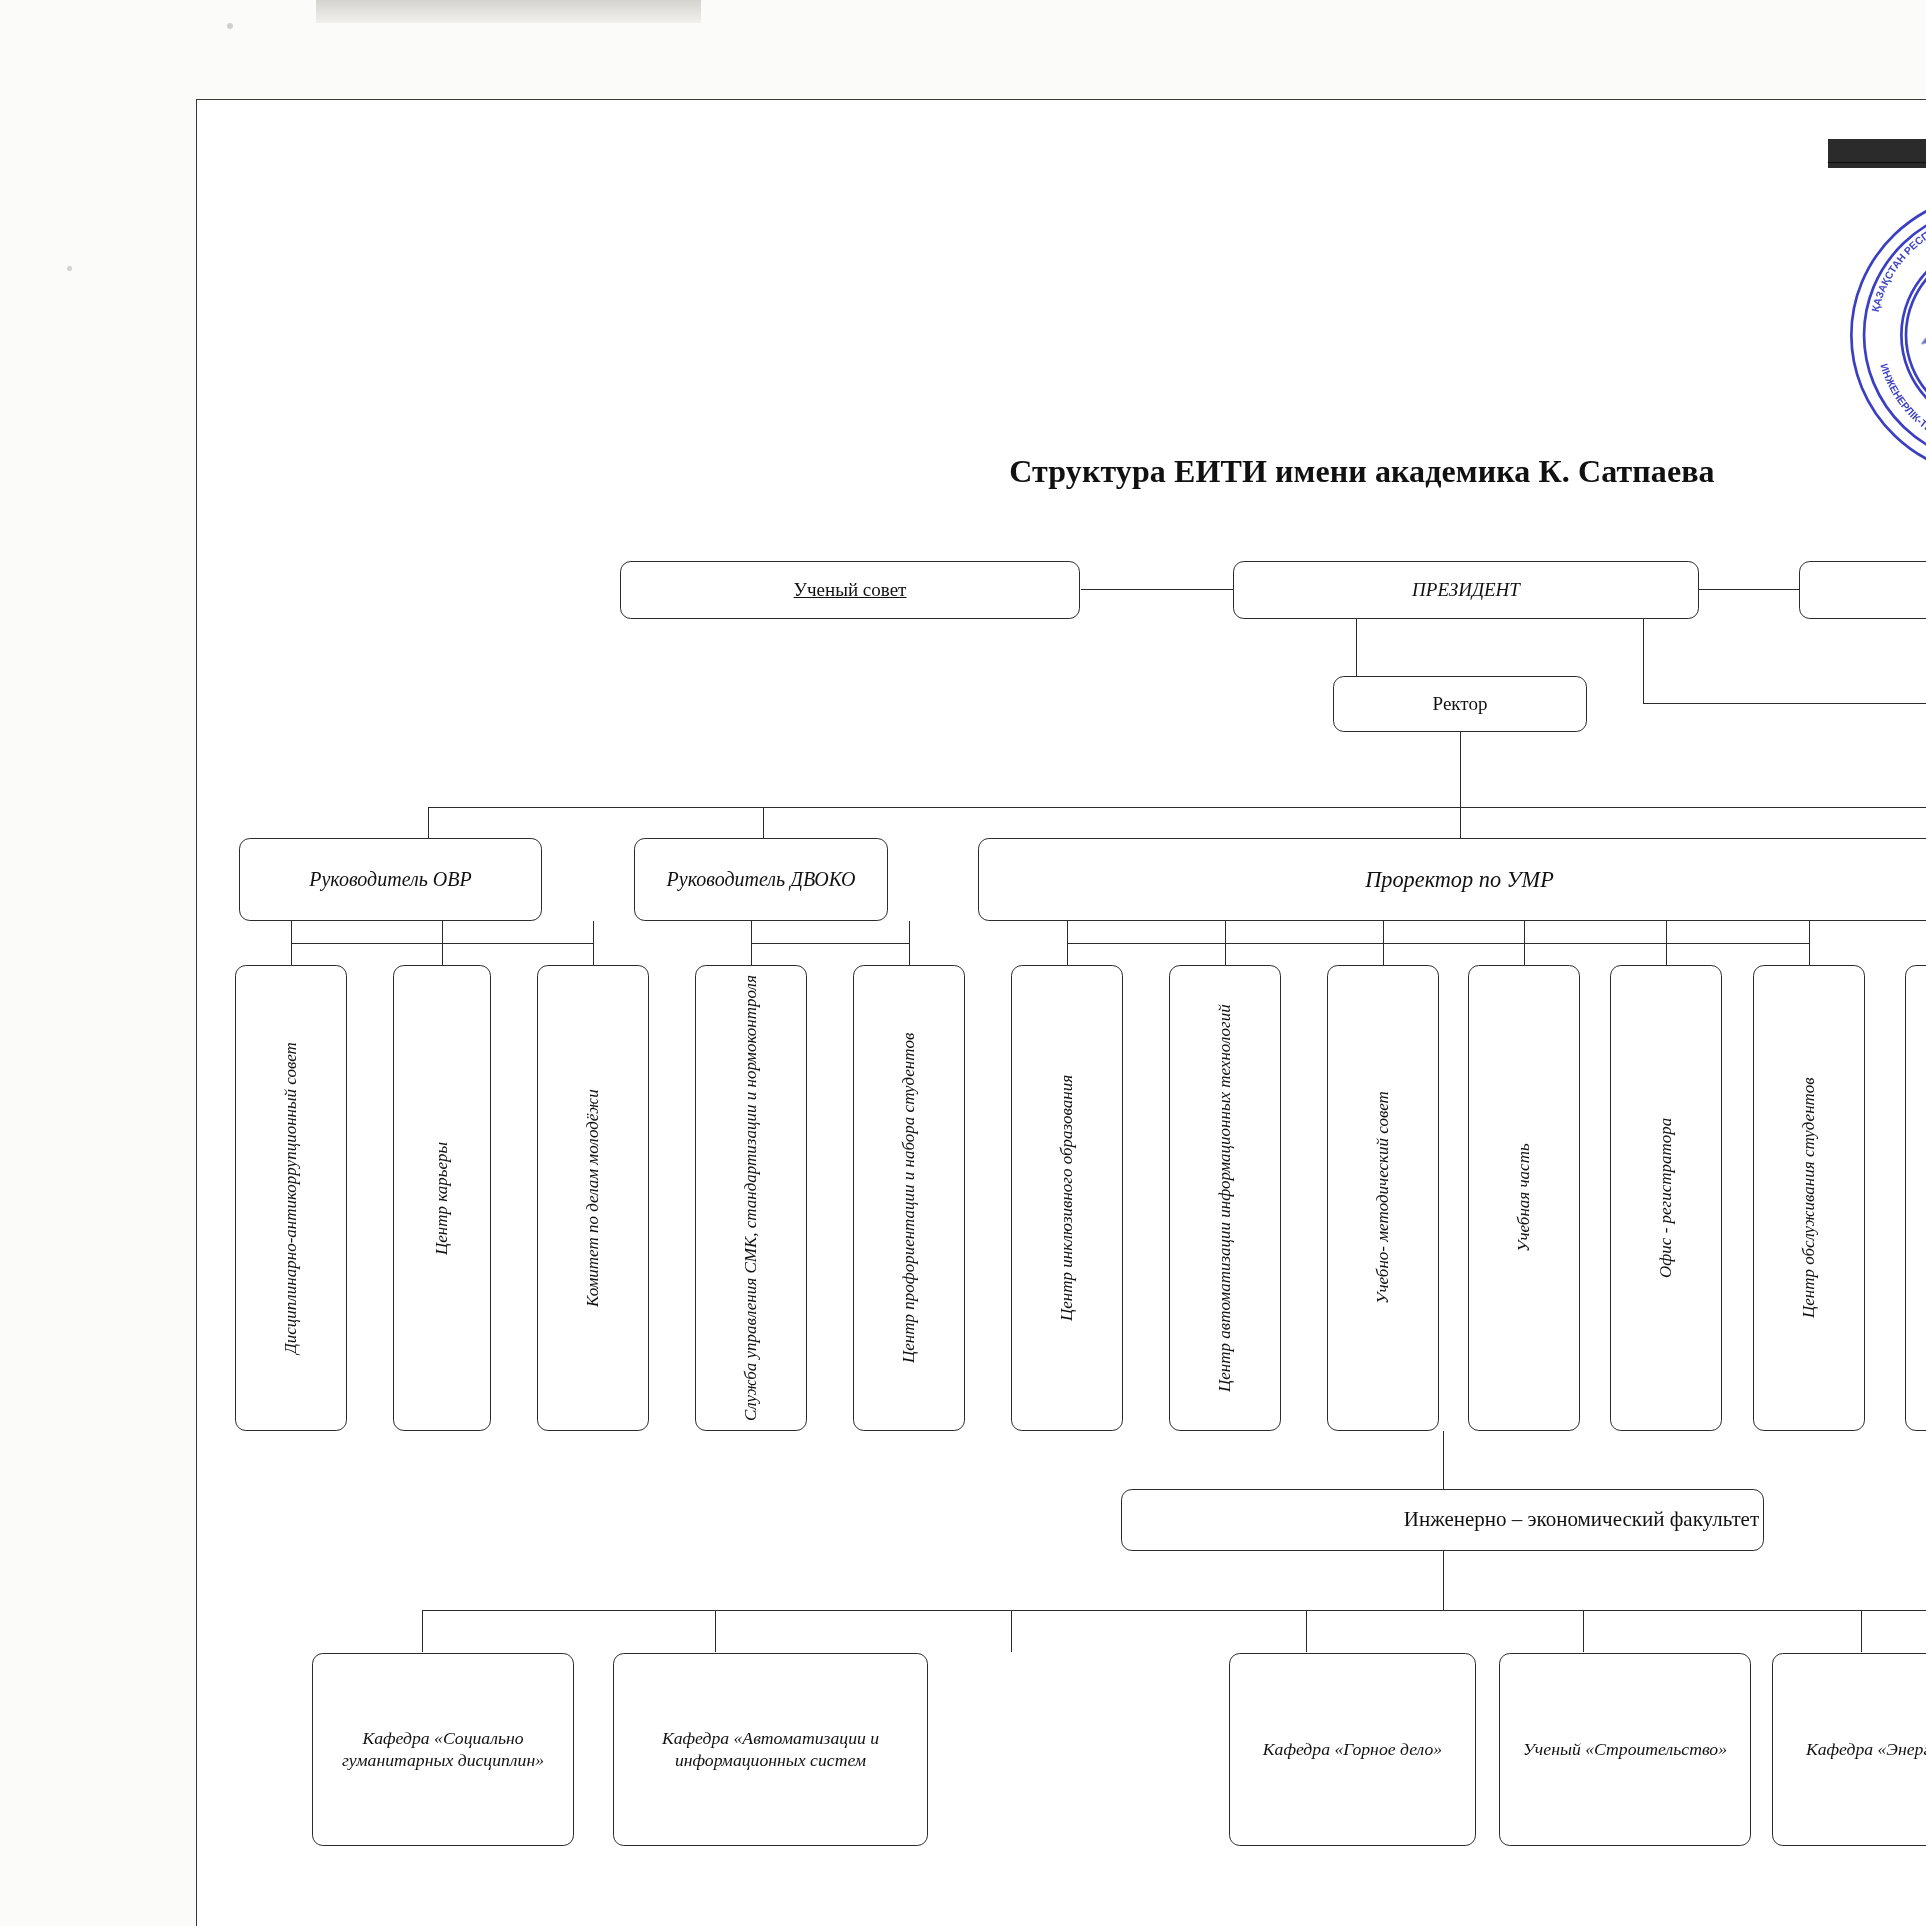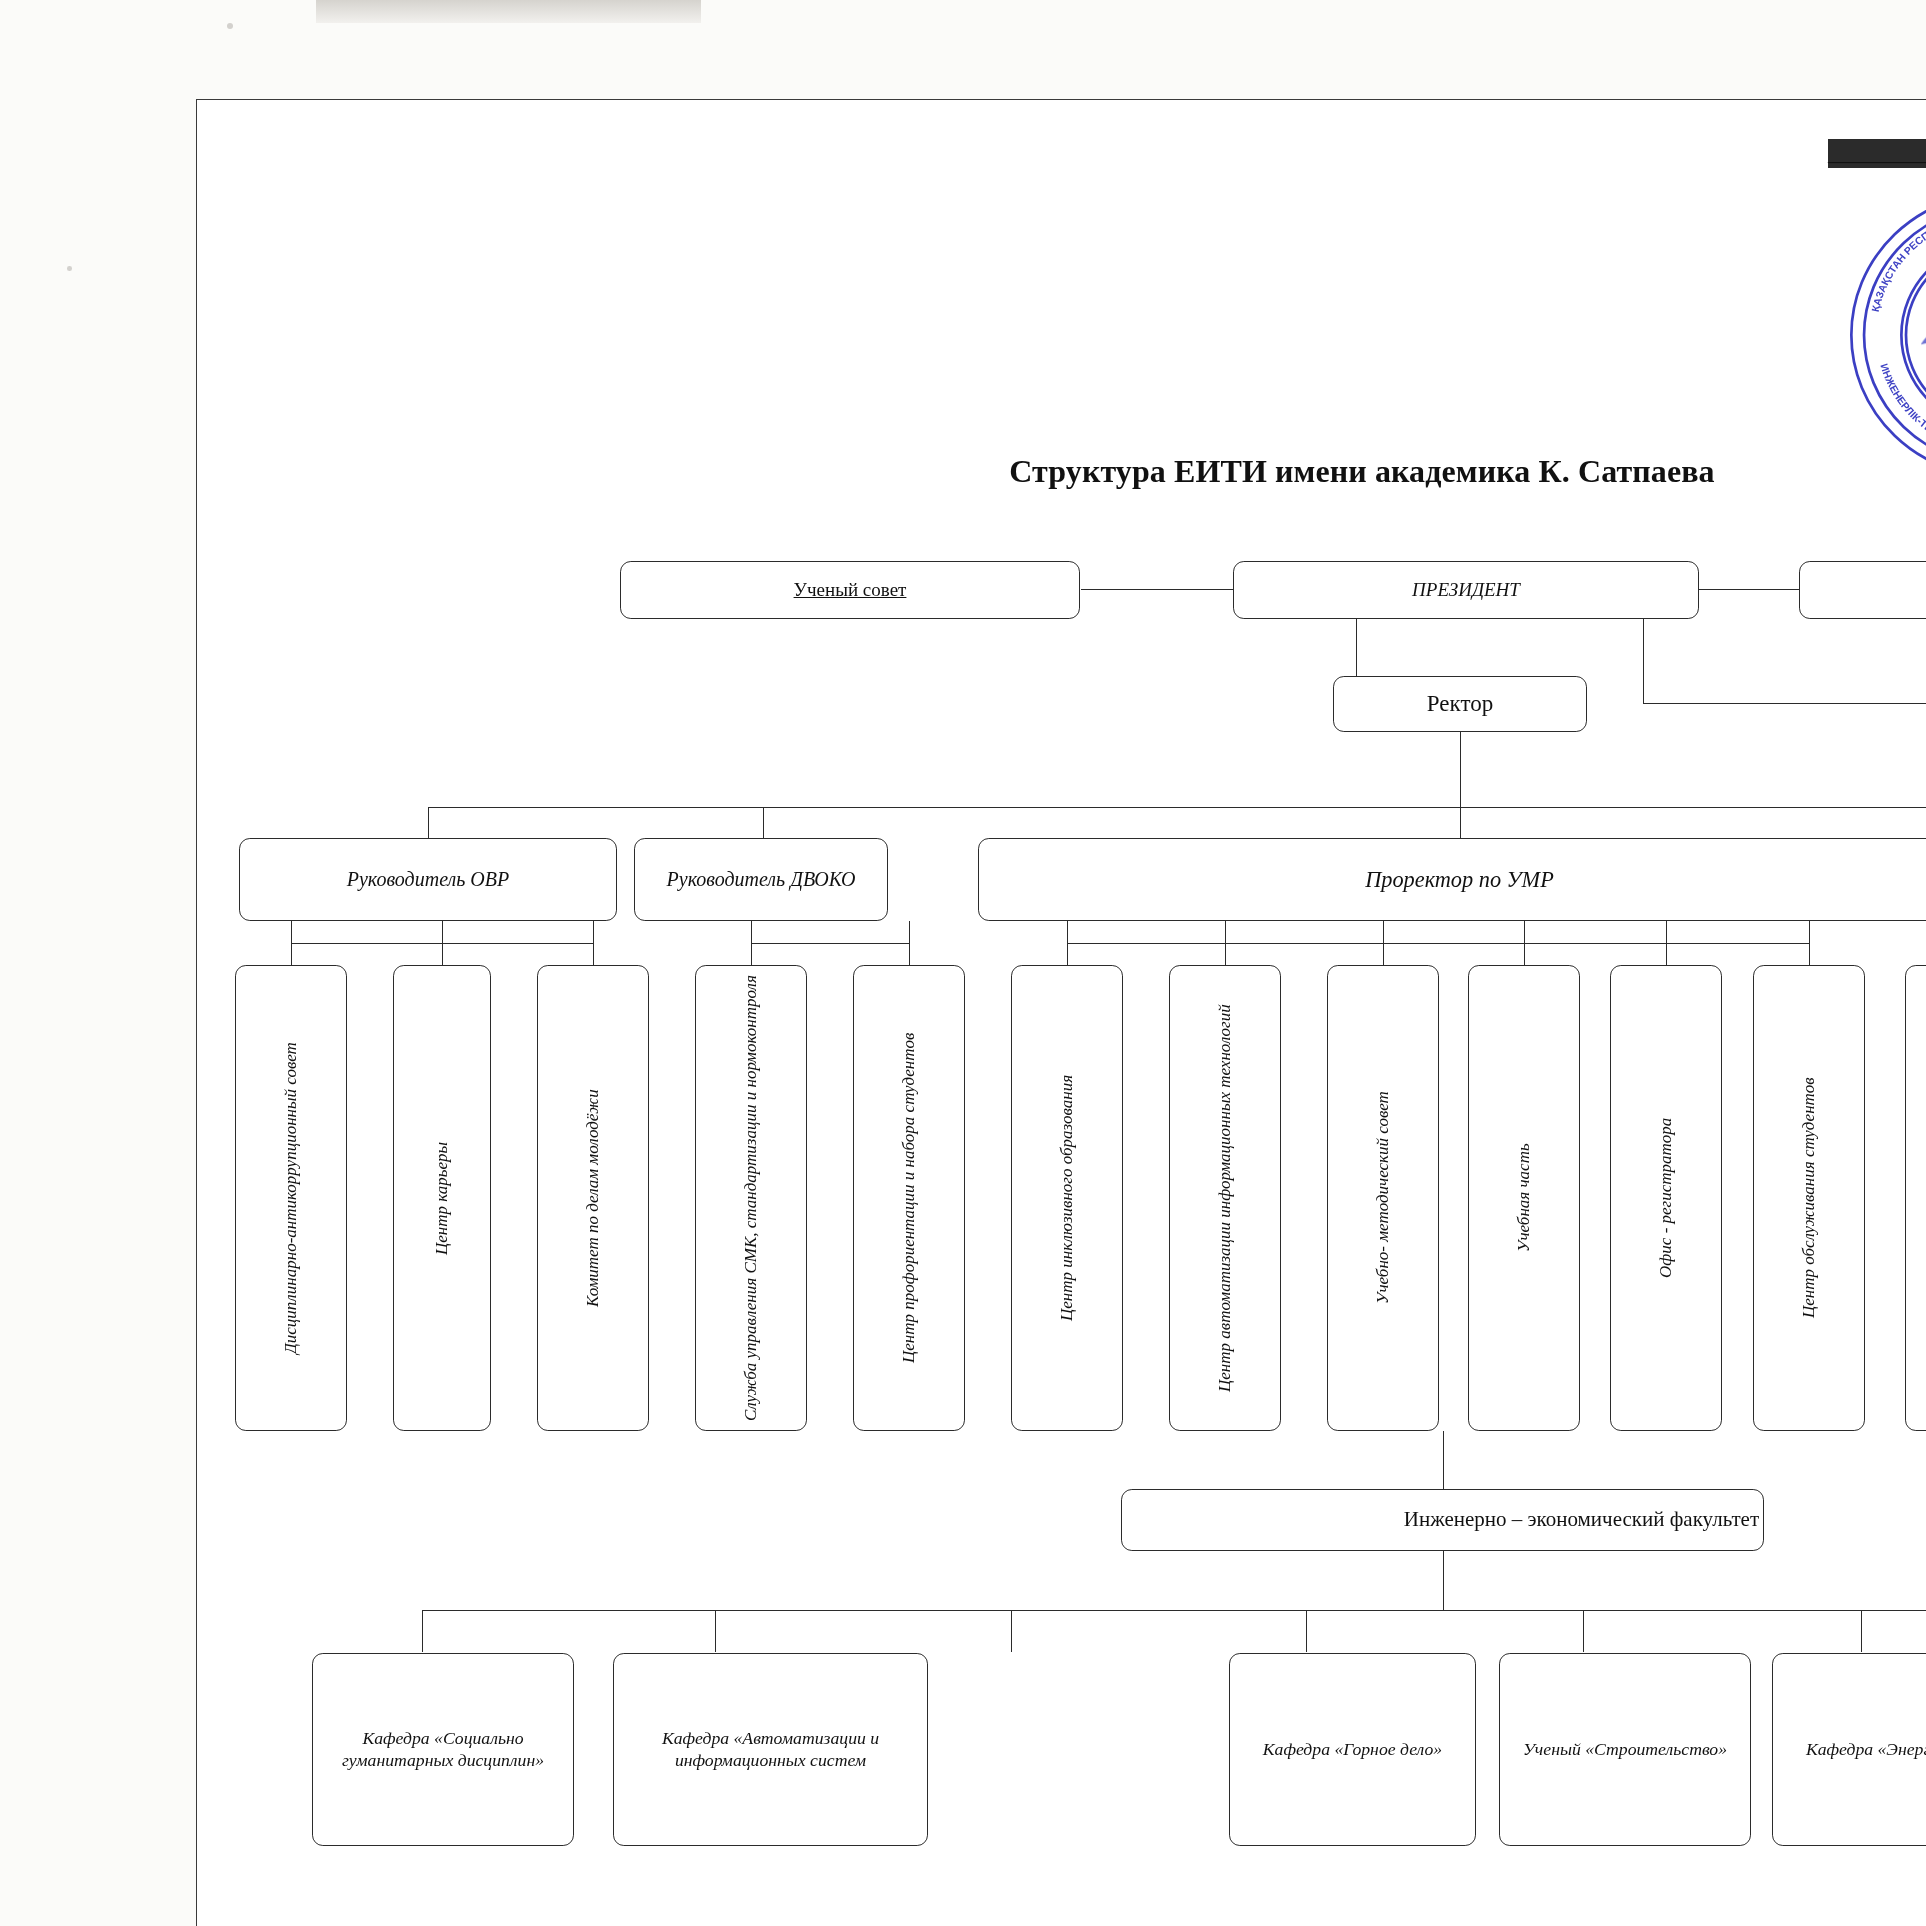--- a/index.html
+++ b/index.html
@@ -93,35 +93,35 @@
   <div class="node ital" style="left:1233px;top:561px;width:466px;height:58px;font-size:19px;justify-content:center;">
       <span class="tx">ПРЕЗИДЕНТ</span>
     </div>
   <div class="node ital" style="left:1799px;top:561px;width:478px;height:58px;font-size:19px;"></div>
 
   <div class="ln h" style="left:1081px;top:589px;width:152px;"></div>
   <div class="ln h" style="left:1699px;top:589px;width:100px;"></div>
 
   <div class="ln v" style="left:1356px;top:618px;height:58px;"></div>
   <div class="ln h" style="left:1356px;top:676px;width:46px;"></div>
-  <div class="node" style="left:1333px;top:676px;width:254px;height:56px;font-size:23px;">
+  <div class="node" style="left:1333px;top:676px;width:254px;height:56px;font-size:19px;">
       <span class="tx">Ректор</span>
     </div>
 
   <div class="ln v" style="left:1643px;top:618px;height:85px;"></div>
   <div class="ln h" style="left:1643px;top:703px;width:826px;"></div>
 
   <div class="ln v" style="left:1460px;top:732px;height:75px;"></div>
   <div class="ln h" style="left:428px;top:807px;width:1826px;"></div>
 
   <div class="ln v" style="left:428px;top:807px;height:31px;"></div>
   <div class="ln v" style="left:763px;top:807px;height:31px;"></div>
   <div class="ln v" style="left:1460px;top:807px;height:31px;"></div>
 
-  <div class="node ital" style="left:239px;top:838px;width:378px;height:83px;font-size:20px;">
+  <div class="node ital" style="left:239px;top:838px;width:303px;height:83px;font-size:20px;">
       <span class="tx">Руководитель ОВР</span>
     </div>
   <div class="node ital" style="left:634px;top:838px;width:254px;height:83px;font-size:20px;">
       <span class="tx">Руководитель ДВОКО</span>
     </div>
   <div class="node ital" style="left:978px;top:838px;width:963px;height:83px;font-size:22.3px;">
       <span class="tx">Проректор по УМР</span>
     </div>
 
   <div class="node ital vert" style="left:235px;top:965px;width:112px;height:466px;font-size:17px;">

